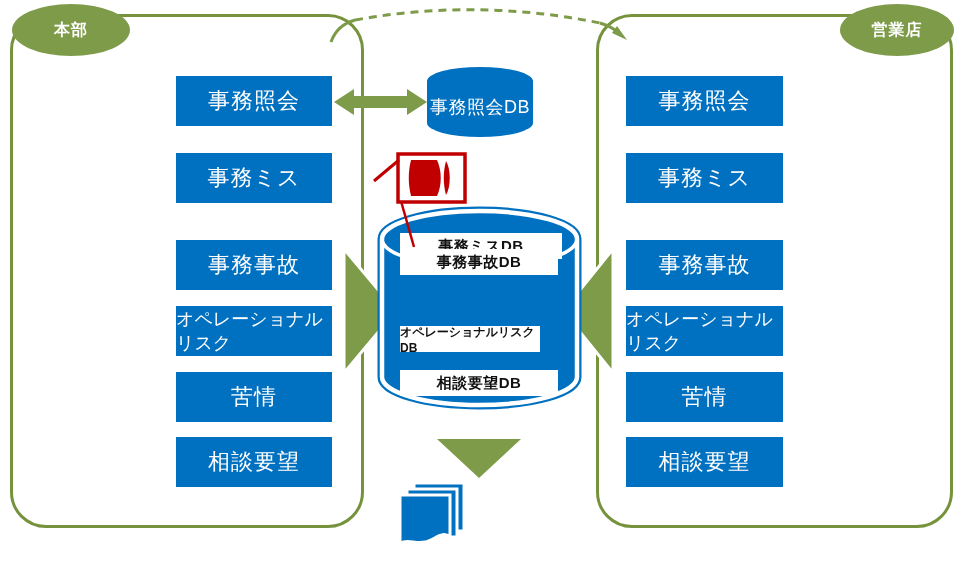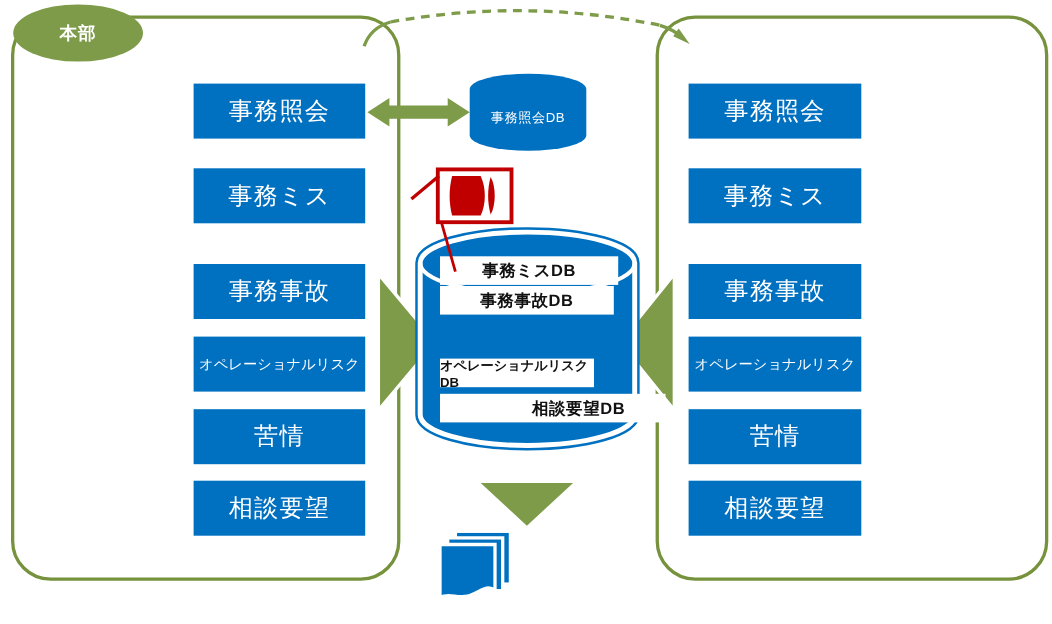--- a/index.html
+++ b/index.html
@@ -14,29 +14,29 @@
   .badge{
     position:absolute;z-index:3;border-radius:50%;
     background:var(--green,#7D9B49);color:#fff;font-weight:bold;font-size:16px;
     display:flex;align-items:center;justify-content:center;letter-spacing:1px;
   }
   .bbox{
     position:absolute;z-index:3;background:var(--blue,#0070C0);
     color:var(--box_text,#fff);font-size:22px;letter-spacing:1px;
     display:flex;align-items:center;justify-content:center;text-align:left;
   }
-  .bbox.small{font-size:13px;letter-spacing:0;}
+  .bbox.small{font-size:18px;letter-spacing:0;}
   .dbrow{
     position:absolute;z-index:3;background:var(--row_bg,#fff);
     color:var(--row_text,#111);font-size:15px;font-weight:bold;
     display:flex;align-items:center;justify-content:center;letter-spacing:0.5px;
   }
   .dbrow.small{font-size:12px;letter-spacing:0;}
   .dblabel{
-    position:absolute;z-index:3;color:#fff;font-size:12px;letter-spacing:0.5px;
+    position:absolute;z-index:3;color:#fff;font-size:18px;letter-spacing:0.5px;
     display:flex;align-items:center;justify-content:center;
   }
   svg.decor{position:absolute;left:0;top:0;z-index:2;pointer-events:none;}
   svg.overlay{position:absolute;left:0;top:0;z-index:4;pointer-events:none;}
 </style>
 </head>
 <body>
 
 <div class="stage">
 
@@ -78,35 +78,36 @@
     <g>
       <line x1="374" y1="181" x2="399" y2="160" stroke="var(--red,#C00000)" stroke-width="3"></line>
       <rect x="398" y="154" width="67" height="48" fill="none" stroke="var(--red,#C00000)" stroke-width="3.5"></rect>
       <path d="M411,160 C408,172 408,184 411,196 L437,196 C442,185 442,171 437,160 Z" fill="var(--red,#C00000)"></path>
       <path d="M446,161 C443,172 443,184 446,195 C451,187 451,169 446,161 Z" fill="var(--red,#C00000)"></path>
     </g>
     <line x1="401" y1="201" x2="414" y2="247" stroke="var(--red,#C00000)" stroke-width="2.5"></line>
   </svg>
 
   <div class="badge" style="left:12px;top:4px;width:118px;height:52px;">本部</div>
+  <div class="badge" style="left:840px;top:4px;width:114px;height:52px;">営業店</div>
 
   <div class="bbox" style="left:176px;top:76px;width:156px;height:50px;">事務照会</div>
   <div class="bbox" style="left:176px;top:153px;width:156px;height:50px;">事務ミス</div>
   <div class="bbox" style="left:176px;top:240px;width:156px;height:50px;">事務事故</div>
   <div class="bbox small" style="left:176px;top:306px;width:156px;height:50px;">オペレーショナルリスク</div>
   <div class="bbox" style="left:176px;top:372px;width:156px;height:50px;">苦情</div>
   <div class="bbox" style="left:176px;top:437px;width:156px;height:50px;">相談要望</div>
 
   <div class="bbox" style="left:626px;top:76px;width:157px;height:50px;">事務照会</div>
   <div class="bbox" style="left:626px;top:153px;width:157px;height:50px;">事務ミス</div>
   <div class="bbox" style="left:626px;top:240px;width:157px;height:50px;">事務事故</div>
   <div class="bbox small" style="left:626px;top:306px;width:157px;height:50px;">オペレーショナルリスク</div>
   <div class="bbox" style="left:626px;top:372px;width:157px;height:50px;">苦情</div>
   <div class="bbox" style="left:626px;top:437px;width:157px;height:50px;">相談要望</div>
 
   <div class="dblabel" style="left:428px;top:92px;width:104px;height:30px;">事務照会DB</div>
 
   <div class="dbrow" style="left:400px;top:233px;width:162px;height:26px;">事務ミスDB</div>
-  <div class="dbrow" style="left:400px;top:260px;width:158px;height:26px;">事務事故DB</div>
+  <div class="dbrow" style="left:400px;top:249px;width:158px;height:26px;">事務事故DB</div>
   <div class="dbrow small" style="left:400px;top:297px;width:140px;height:26px;margin-top:29px;">オペレーショナルリスクDB</div>
-  <div class="dbrow" style="left:400px;top:358px;width:158px;height:26px;padding-left:47px;">相談要望DB</div>
+  <div class="dbrow" style="left:400px;top:370px;width:158px;height:26px;">相談要望DB</div>
 
 </div>
 
 </body></html>

